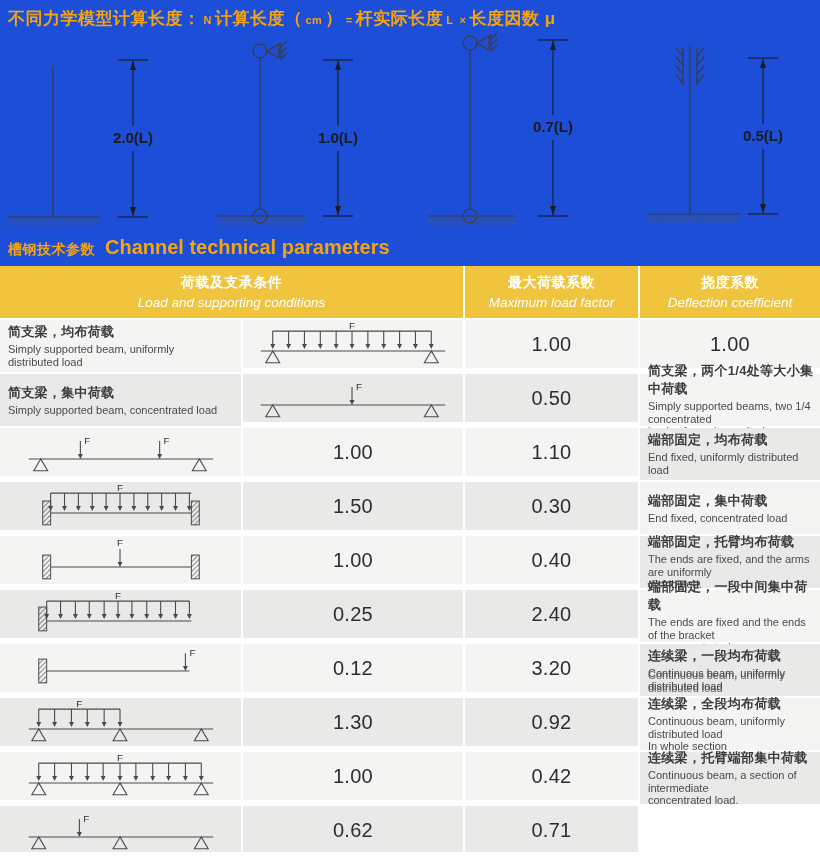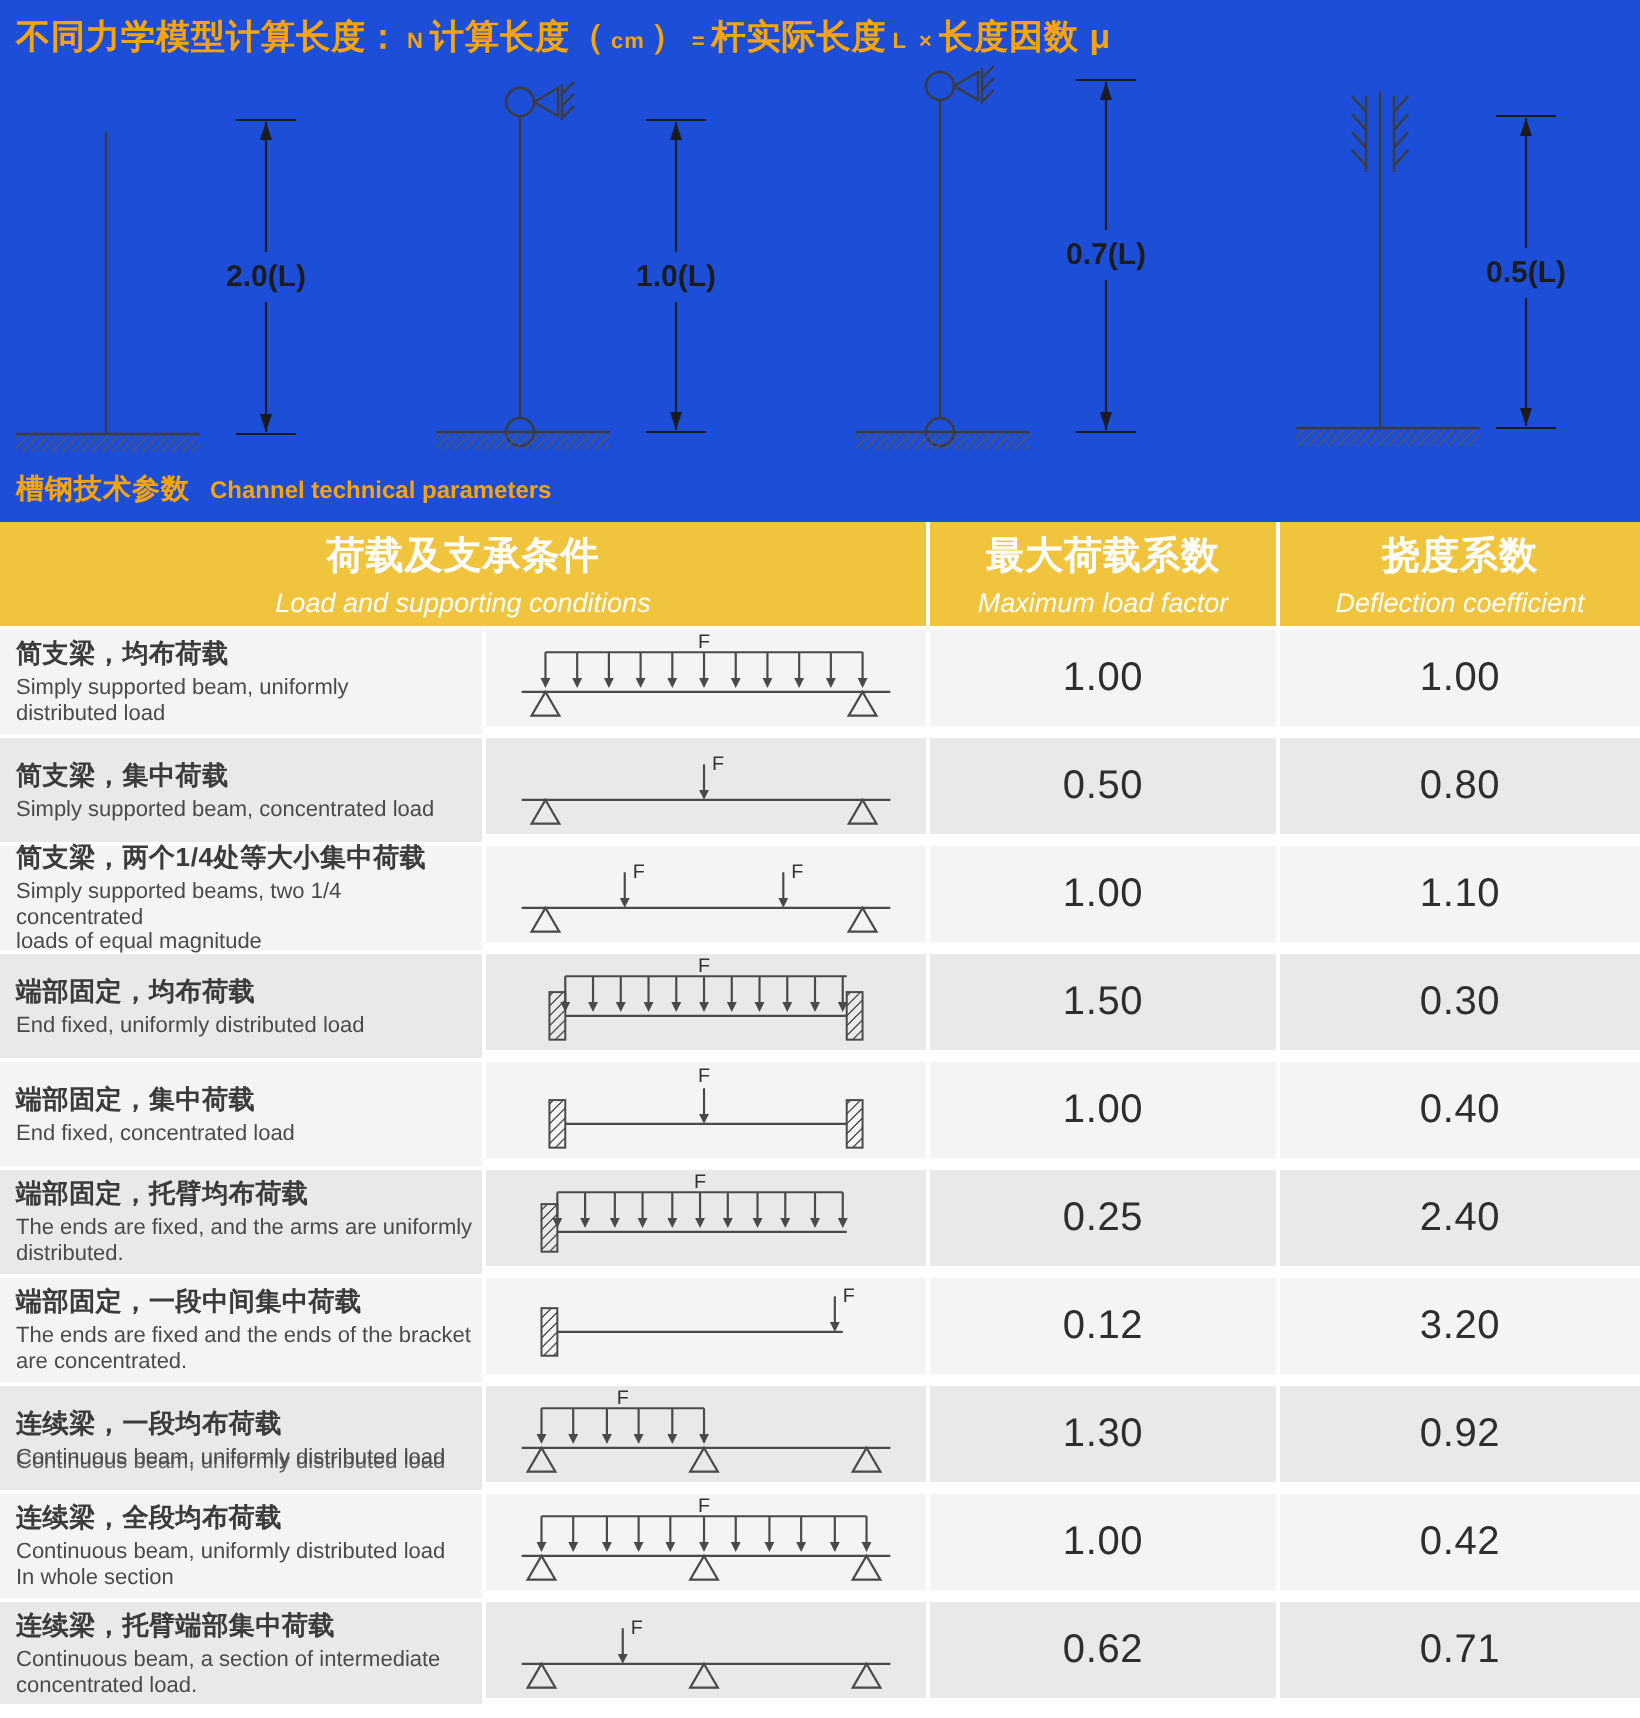--- a/index.html
+++ b/index.html
@@ -14,27 +14,27 @@
   
   .models{display:block;}
   .models .strokes{stroke:#3c3c3c;fill:none;stroke-width:1.2;}
   .models .dim{stroke:#1c1c1c;fill:none;stroke-width:1.1;}
   .models text{font-family:"Liberation Sans",sans-serif;font-weight:bold;font-size:15px;
                fill:#1c1c1c;text-anchor:middle;}
 
   
   .section-title{padding:6px 8px 7px 8px;}
   .section-title .zh{color:var(--accent,#F5A40E);font-size:14px;font-weight:bold;margin-right:10px;letter-spacing:.5px;}
-  .section-title .en{color:var(--accent,#F5A40E);font-size:12px;font-weight:600;}
+  .section-title .en{color:var(--accent,#F5A40E);font-size:20px;font-weight:600;}
 
   
   .ptable{display:grid;grid-template-columns:241px 220px 173px 180px;gap:2px;background:#fff;}
   .th{background:var(--header-yellow,#F0C43C);color:#fff;height:52px;display:flex;flex-direction:column;
       align-items:center;justify-content:center;text-align:center;}
-  .th .zh{font-size:19px;font-weight:bold;margin-bottom:3px;letter-spacing:.5px;font-family:Liberation Serif, serif;}
+  .th .zh{font-size:14px;font-weight:bold;margin-bottom:3px;letter-spacing:.5px;font-family:Liberation Serif, serif;}
   .th .en{font-size:13.5px;font-style:italic;}
   .th1{grid-column:1/3;}
   .td{height:48px;display:flex;}
   .c-l{background:var(--row-light,#F4F4F2);}
   .c-d{background:var(--row-dark,#E9E9E7);}
   .td-text{flex-direction:column;justify-content:center;padding:2px 4px 2px 8px;}
   .td-zh{font-size:13px;font-weight:bold;color:#3b3b3b;margin-bottom:2px;letter-spacing:.3px;}
   .td-en{font-size:11px;color:#4a4a4a;line-height:1.18;white-space:pre-line;}
   .td-en.doubled{text-shadow:0 2px 0 rgba(74,74,74,.85);}
   .td-diag{align-items:center;justify-content:center;}
@@ -222,21 +222,20 @@
         <g class="s">
           <line x1="18" y1="30" x2="204" y2="30"></line>
           <path d="M30 30 L23 42 L37 42 Z"></path>
             <path d="M190 30 L183 42 L197 42 Z"></path>
         </g>
         <use href="#a2" x="110" y="12"></use>
         <text x="114" y="15">F</text>
       </svg>
     </div>
     <div class="td td-num c-d">0.50</div>
-    <div class="td td-num c-d">0.80</div>
 
     <div class="td td-text c-l">
       <div class="td-zh">简支梁，两个1/4处等大小集中荷载</div>
       <div class="td-en">Simply supported beams, two 1/4 concentrated
 loads of equal magnitude</div>
     </div>
     <div class="td td-diag c-l">
       <svg class="bd" viewBox="0 0 222 46" width="220" height="46">
         <defs>
             <g id="a3">

